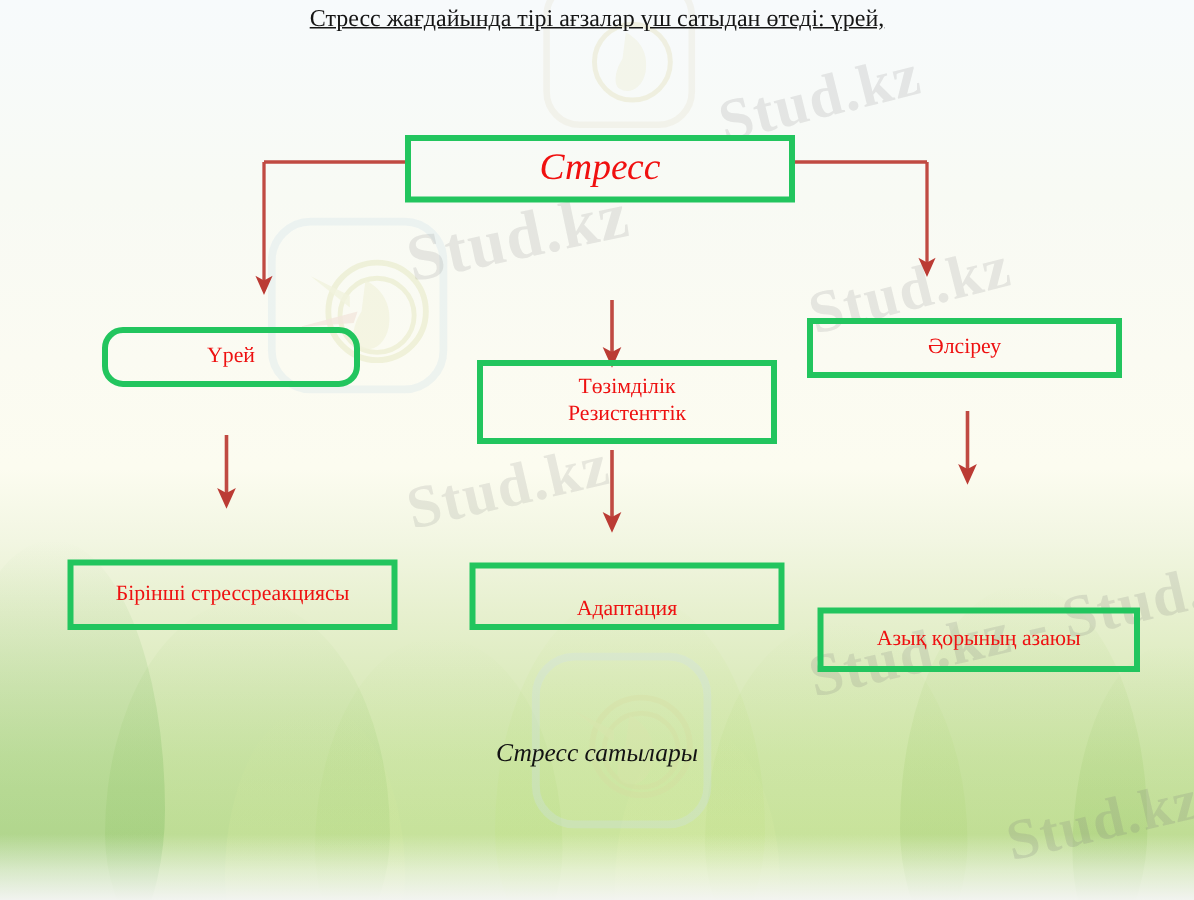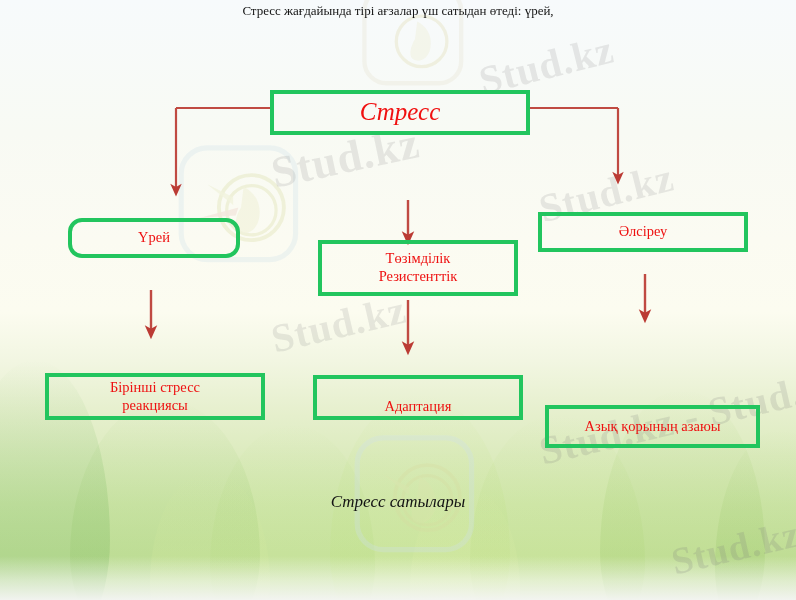--- a/index.html
+++ b/index.html
@@ -95,23 +95,24 @@
     font-size: 25px;
     color: #f01010;
   }
   .node-lvl2 { font-size: 14.5px; }
   .node-lvl3 { font-size: 14.5px; }
 
   .title {
     position: absolute;
     left: 0; right: 0; top: 2px;
     text-align: center;
-    font-size: 13px;
+    font-size: 16px;
     color: #151515;
     line-height: 1.35;
+    text-decoration: underline;
   }
   .caption {
     position: absolute;
     text-align: center;
     font-size: 17px;
     color: #131313;
   }
 
   svg.links {
     position: absolute;
@@ -207,21 +208,21 @@
 
   <div class="node node-lvl2" style="left:318px; top:240px; width:200px; height:56px; flex-direction:column;">
     <span>Төзімділік</span>
     <span>Резистенттік</span>
   </div>
 
   <div class="node node-lvl2" style="left:538px; top:212px; width:210px; height:40px;">
     <span>Әлсіреу</span>
   </div>
 
-  <div class="node node-lvl3" style="left:45px; top:373px; width:220px; height:47px; flex-direction:column;">
+  <div class="node node-lvl3" style="left:45px; top:373px; width:220px; height:47px; flex-direction:row;">
     <span>Бірінші стресс</span>
     <span>реакциясы</span>
   </div>
 
   <div class="node node-lvl3" style="left:313px; top:375px; width:210px; height:45px;align-items:flex-end;">
     <span>Адаптация</span>
   </div>
 
   <div class="node node-lvl3" style="left:545px; top:375px; width:215px; height:43px;margin-top:30px;">
     <span>Азық қорының азаюы</span>

